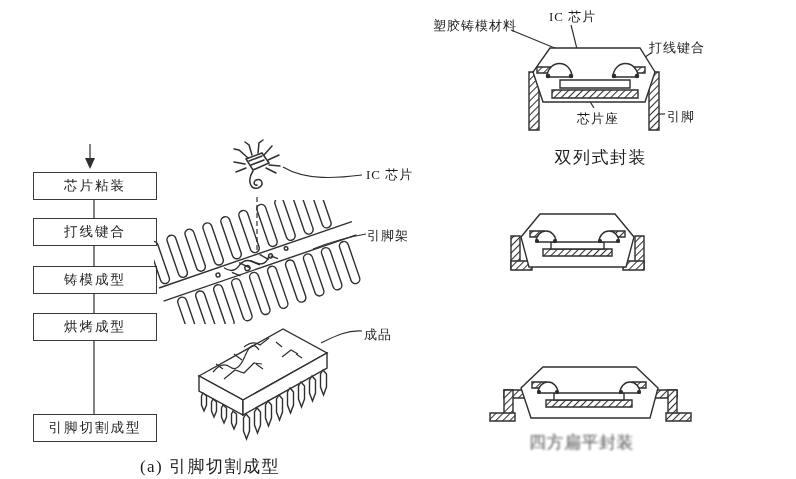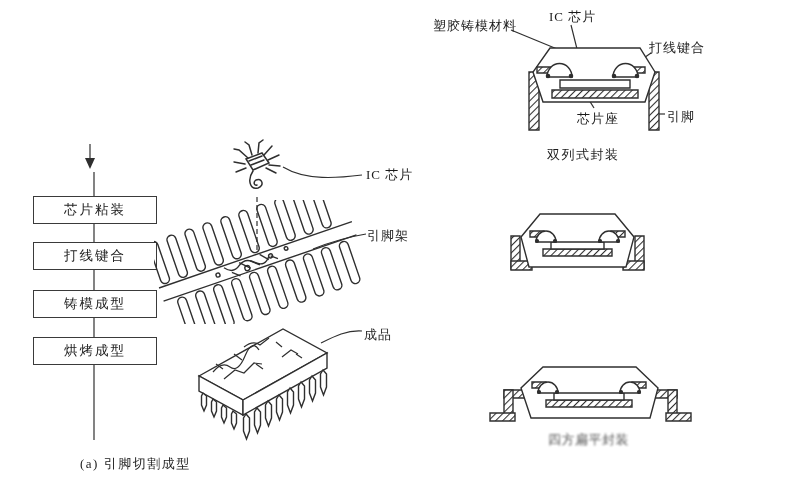--- a/index.html
+++ b/index.html
@@ -4,23 +4,23 @@
 <style>
   html,body{margin:0;padding:0;background:#fff;}
   .canvas{position:relative;width:796px;height:479px;overflow:hidden;
           background:var(--background,#ffffff);
           font-family:"Liberation Serif","DejaVu Serif",serif;
           color:var(--ink,#222);}
   .overlay{position:absolute;left:0;top:0;z-index:1;}
   .box{position:absolute;left:33px;width:122px;height:26px;z-index:2;
        border:1.2px solid #3a3a3a;background:#fff;
        display:flex;align-items:center;justify-content:center;
-       font-size:13.5px;letter-spacing:2px;color:#1c1c1c;margin-top:24px;}
+       font-size:13.5px;letter-spacing:2px;color:#1c1c1c;}
   .lbl{position:absolute;z-index:3;font-size:13px;white-space:nowrap;color:#1c1c1c;letter-spacing:1px;}
-  .cap{position:absolute;z-index:3;font-size:13px;white-space:nowrap;color:#1c1c1c;letter-spacing:1.5px;text-align:left;}
+  .cap{position:absolute;z-index:3;font-size:17px;white-space:nowrap;color:#1c1c1c;letter-spacing:1.5px;text-align:right;}
   .smudged{filter:blur(0.8px);opacity:.78;letter-spacing:0.5px;}
   .art{position:absolute;z-index:2;color:#2f2f2f;}
   .art path,.art rect,.art line,.art ellipse{vector-effect:non-scaling-stroke;}
 </style>
 </head>
 <body>
 
 <div class="canvas">
 
   <svg class="overlay" width="796" height="479" viewBox="0 0 796 479">
@@ -46,20 +46,21 @@
       <path d="M651,53 L628,69"></path>
       <path d="M594,108 L584,92"></path>
       <path d="M665,114 L649,114"></path>
     </g>
   </svg>
 
   <div class="box" style="top:172px">芯片粘装</div>
   <div class="box" style="top:218px">打线键合</div>
   <div class="box" style="top:313px">烘烤成型</div>
   <div class="box" style="top:266px">铸模成型</div>
+  <div class="box" style="top:414px">引脚切割成型</div>
 
   <div class="cap" style="left:80px;top:455px;width:200px">(a) 引脚切割成型</div>
 
   <div class="lbl" style="left:366px;top:166px">IC 芯片</div>
   <div class="lbl" style="left:367px;top:227px">引脚架</div>
   <div class="lbl" style="left:364px;top:326px">成品</div>
 
   <svg class="art" style="left:222px;top:138px" width="64" height="64" viewBox="0 0 64 64">
     <g stroke="currentColor" stroke-width="1.5" fill="none" stroke-linecap="round">
       <path d="M24,21 L40,15 L47,25 L31,32 Z"></path>
@@ -196,16 +197,16 @@
     </g>
   </svg>
 
   <div class="lbl" style="left:433px;top:17px">塑胶铸模材料</div>
   <div class="lbl" style="left:549px;top:8px">IC 芯片</div>
   <div class="lbl" style="left:649px;top:39px">打线键合</div>
   <div class="lbl" style="left:577px;top:110px">芯片座</div>
   <div class="lbl" style="left:667px;top:108px">引脚</div>
 
   <div class="cap" style="left:547px;top:146px;width:100px">双列式封装</div>
-  <div class="cap smudged" style="left:548px;top:431px;width:110px">四方扁平封装</div>
+  <div class="cap smudged" style="left:524px;top:431px;width:110px">四方扁平封装</div>
 
 
 </div>
 
 </body></html>

